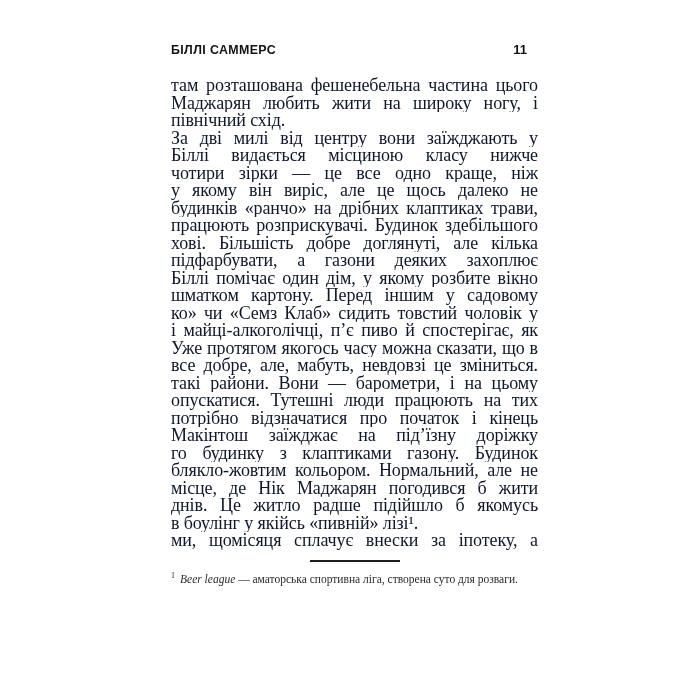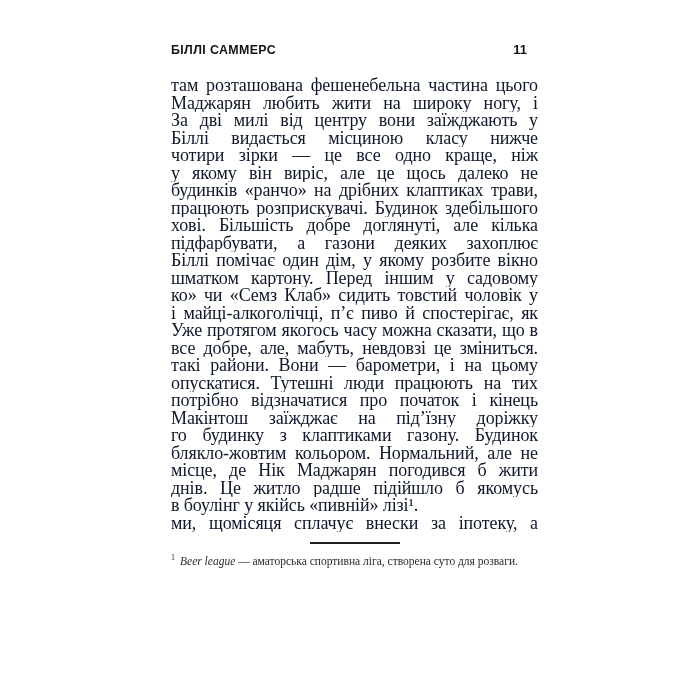--- a/index.html
+++ b/index.html
@@ -97,20 +97,21 @@
 
     <div class="running-head">
       <span class="book-title">БІЛЛІ САММЕРС</span>
       <span class="page-number">11</span>
     </div>
 
     <div class="body-text">
 
     <div class="line first">там розташована фешенебельна частина цього міста, а Нік</div>
         <div class="line">Маджарян любить жити на широку ногу, і вдома, і деінде.</div>
+        <div class="line last">північний схід.</div>
         <div class="line first">За дві милі від центру вони заїжджають у район, який</div>
         <div class="line">Біллі видається місциною класу нижче розташована. Три-</div>
         <div class="line">чотири зірки — це все одно краще, ніж трейлерний парк,</div>
         <div class="line">у якому він виріс, але це щось далеко не вишукане. Немає</div>
         <div class="line">будинків «ранчо» на дрібних клаптиках трави, перед якими</div>
         <div class="line">працюють розприскувачі. Будинок здебільшого одноповер-</div>
         <div class="line">хові. Більшість добре доглянуті, але кілька кріслі було б</div>
         <div class="line">підфарбувати, а газони деяких захоплює повзучий бур’ян.</div>
         <div class="line">Біллі помічає один дім, у якому розбите вікно прикрито</div>
         <div class="line">шматком картону. Перед іншим у садовому кріслі від «Кост-</div>

